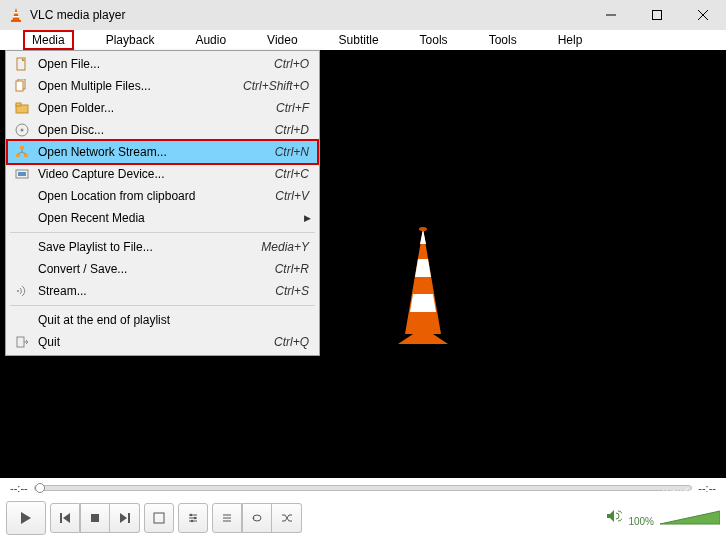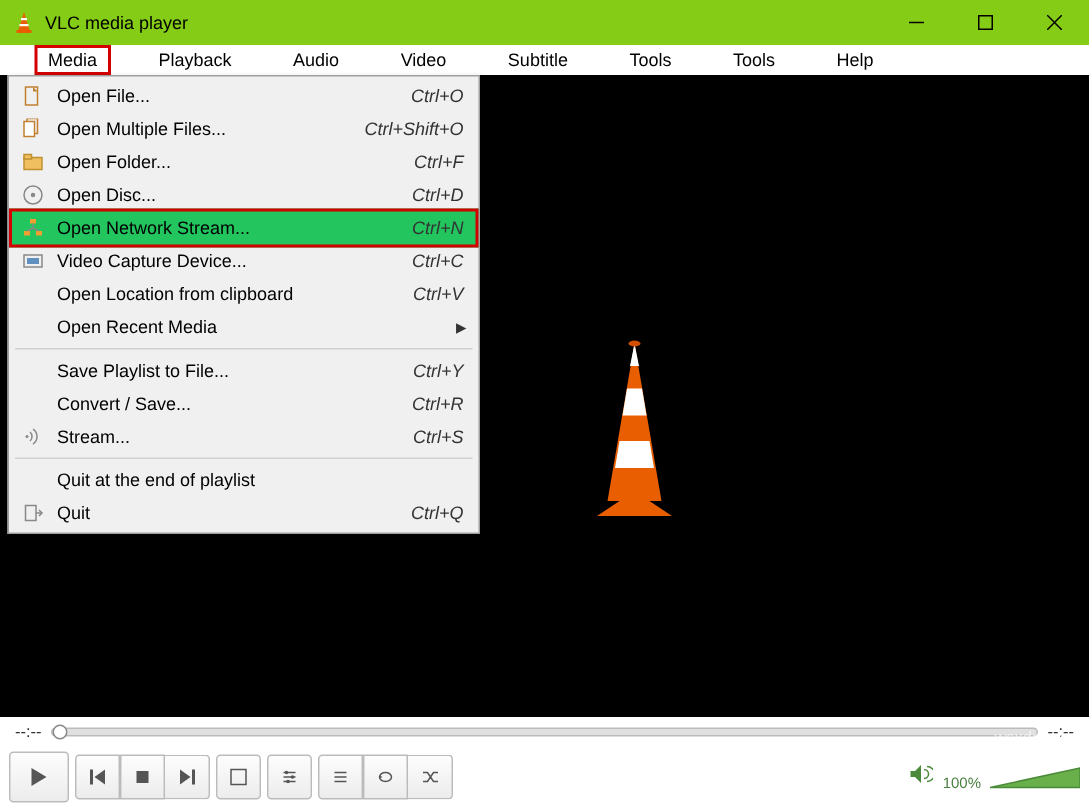--- a/index.html
+++ b/index.html
@@ -1,33 +1,33 @@
 <!DOCTYPE html>
 <html><head>
   <meta charset="utf-8">
   <style>
     * { box-sizing: border-box; margin: 0; padding: 0; font-family: "Segoe UI", Tahoma, sans-serif; }
     body { width: 726px; height: 538px; background: #fff; overflow: hidden; position: relative; }
     
     
-    .titlebar { height: 30px; display: flex; align-items: center; padding-left: 8px; background: #84cc16; }
+    .titlebar { height: 30px; display: flex; align-items: center; padding-left: 8px; background: #e5e5e5; }
     .titlebar-icon { width: 16px; height: 16px; margin-right: 6px; }
     .titlebar-text { font-size: 12px; flex: 1; }
     .window-controls { display: flex; height: 100%; }
     .window-btn { width: 46px; display: flex; align-items: center; justify-content: center; font-size: 10px; }
     
     
     .menubar { height: 20px; display: flex; align-items: stretch; background: #fff; font-size: 12px; }
     .menu-item { padding: 2px 9px; display: flex; align-items: center; cursor: default; margin-left: 23px; }
     .menu-item.highlighted { border: 2px solid #d40000; padding: 0 7px; }
     
     
     .dropdown { position: absolute; left: 5px; top: 50px; width: 315px; background: #f0f0f0; border: 1px solid #a0a0a0; box-shadow: 2px 2px 4px rgba(0,0,0,0.3); z-index: 10; padding: 2px; }
     .drop-row { display: flex; align-items: center; height: 22px; font-size: 12px; padding: 0 4px; position: relative; }
-    .drop-row.highlighted { background: #22c55e; border: 2px solid #d40000; margin: -2px; height: 26px; z-index: 1; }
+    .drop-row.highlighted { background: #7dd3fc; border: 2px solid #d40000; margin: -2px; height: 26px; z-index: 1; }
     .drop-icon { width: 20px; height: 16px; display: flex; align-items: center; justify-content: center; margin-right: 6px; }
     .drop-label { flex: 1; }
     .drop-shortcut { color: #333; font-size: 12px; margin-right: 4px; font-style: italic; }
     .drop-arrow { position: absolute; right: 6px; font-size: 9px; color: #333; }
     .drop-sep { height: 1px; background: #d0d0d0; margin: 3px 2px; }
     
     
     .video-area { position: absolute; top: 50px; left: 0; right: 0; bottom: 60px; background: #000; display: flex; align-items: center; justify-content: center; }
     .cone { width: 100px; height: 130px; margin-left: 120px; margin-top: 40px; }
     
@@ -181,21 +181,21 @@
   </div>
   <div class="drop-row">
     <span class="drop-icon"></span>
     <span class="drop-label">Open Recent Media</span>
     <span class="drop-arrow">▶</span>
   </div>
   <div class="drop-sep"></div>
   <div class="drop-row">
     <span class="drop-icon"></span>
     <span class="drop-label">Save Playlist to File...</span>
-    <span class="drop-shortcut">Ctrl+Y</span>
+    <span class="drop-shortcut">Media+Y</span>
   </div>
   <div class="drop-row">
     <span class="drop-icon"></span>
     <span class="drop-label">Convert / Save...</span>
     <span class="drop-shortcut">Ctrl+R</span>
   </div>
   <div class="drop-row">
     <span class="drop-icon">
         <svg width="14" height="14">
           <circle cx="3" cy="7" r="1" fill="#888"></circle>

